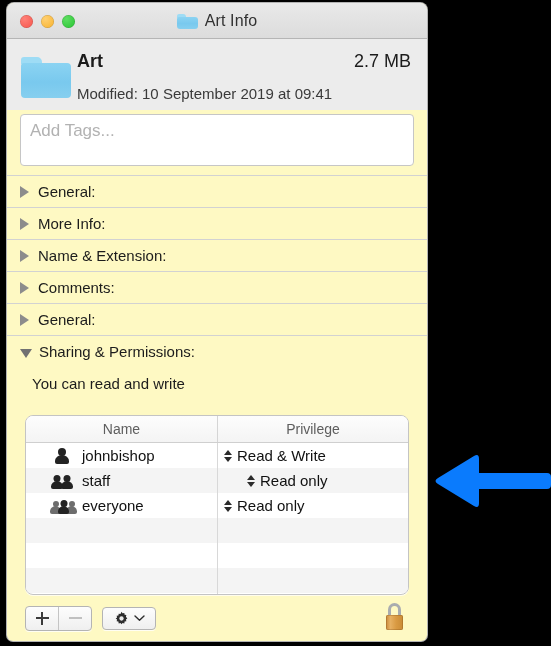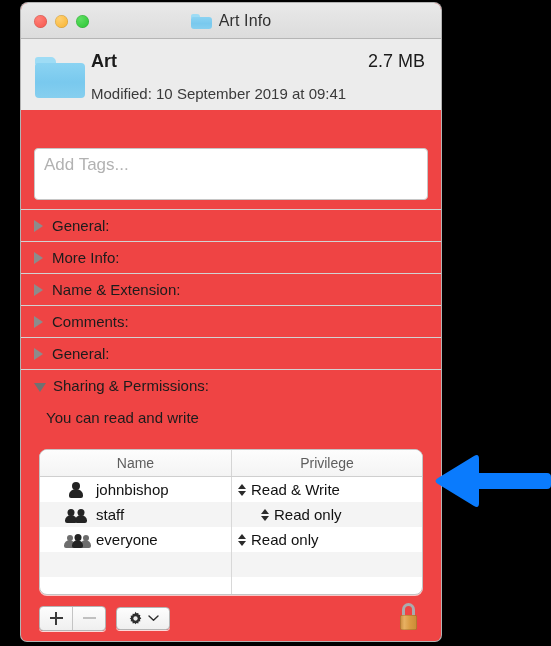--- a/index.html
+++ b/index.html
@@ -11,25 +11,25 @@
     overflow: hidden;
   }
   body {
     font-family: "Liberation Sans", sans-serif;
     -webkit-font-smoothing: antialiased;
   }
 
   
   .window {
     position: absolute;
-    left: 21px;
+    left: 7px;
     top: 3px;
     width: 420px;
     height: 638px;
-    background: #ef4444;
+    background: #fef9c3;
     border-radius: 7px 7px 6px 6px;
     box-shadow: 0 0 0 1px #b3b3b3;
     overflow: hidden;
     display: flex;
     flex-direction: column;
   }
 
   
   .titlebar {
     position: relative;
@@ -145,21 +145,20 @@
     flex: 0 0 auto;
     padding: 4px 13px 9px 13px;
   }
   .tags-field {
     height: 52px;
     background: #ffffff;
     border: 1px solid #c6c6c6;
     border-radius: 4px;
     box-sizing: border-box;
     padding: 6px 9px;
-    margin-top: 34px;
   }
   .tags-placeholder {
     font-size: 17px;
     color: #b2b2b2;
     line-height: 20px;
   }
 
   
   .sections {
     flex: 0 0 auto;

